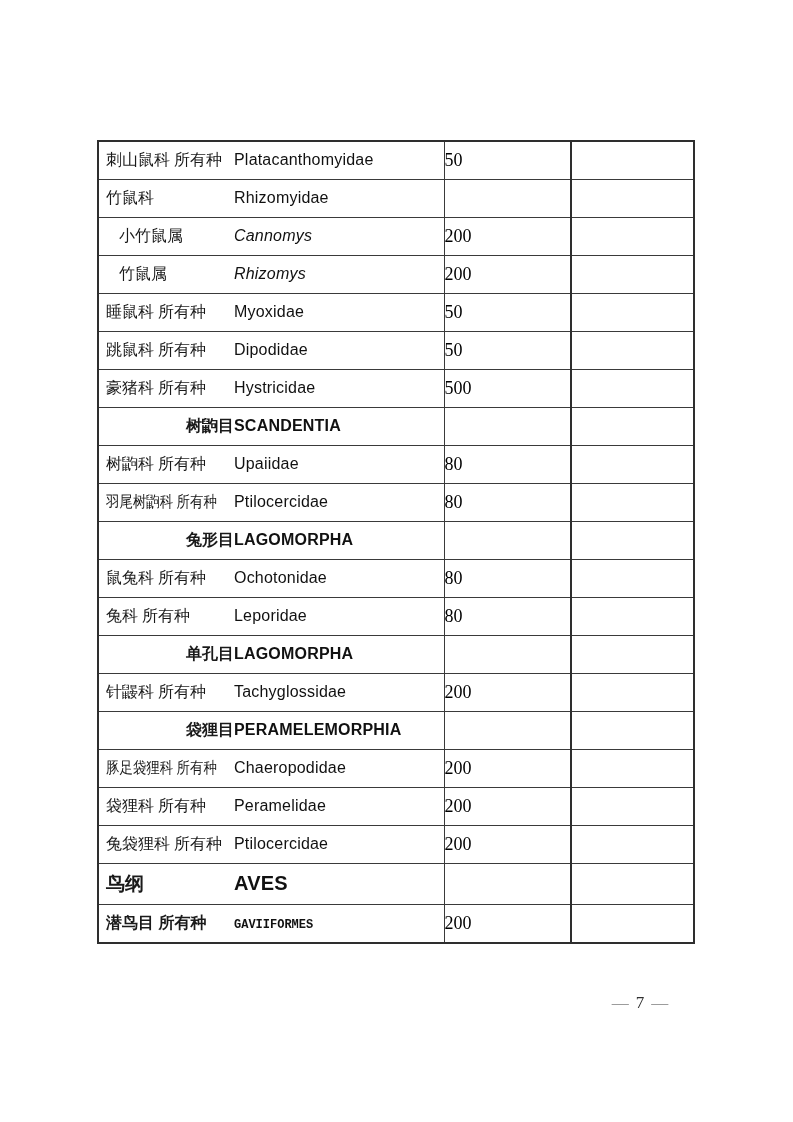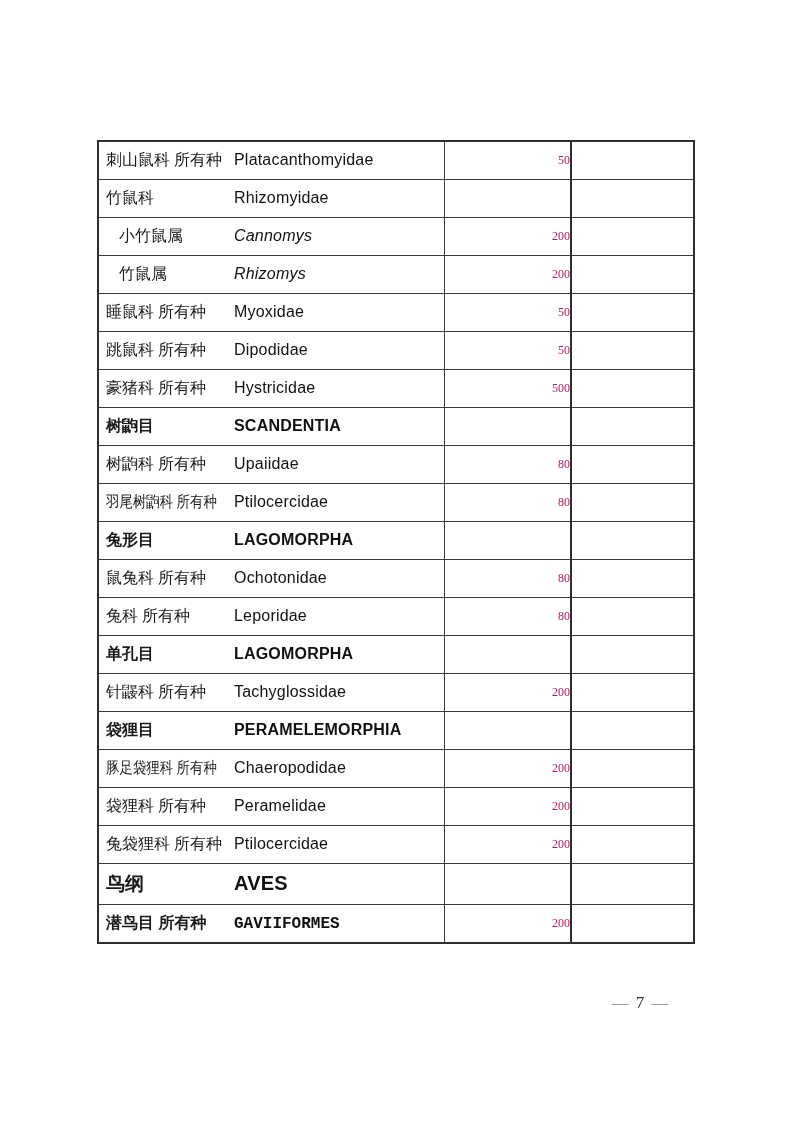--- a/index.html
+++ b/index.html
@@ -57,34 +57,35 @@
     transform-origin: 0 50%;
   }
   .latin {
     font-family: "Liberation Sans", "DejaVu Sans", sans-serif;
     font-size: 16px;
     color: #111111;
     letter-spacing: 0.2px;
     vertical-align: baseline;
   }
   .quota-cell {
-    text-align: right;
-    font-family: "Liberation Serif", "DejaVu Serif", serif;
-    font-size: 12px;
-    color: #be185d;
+    text-align: left;
+    font-family: "Liberation Serif", "DejaVu Serif", serif;
+    font-size: 18px;
+    color: #000000;
     border-right: 2px solid #2e2e2e !important;
   }
 
   
   .style-genus .cn { padding-left: 13px; }
   .style-genus .latin { font-style: italic; }
 
   .style-order .cn {
     font-weight: bold;
     font-family: "Liberation Sans", "DejaVu Sans", sans-serif;
+    text-align: right;
   }
   .style-order .latin { font-weight: bold; }
 
   .style-class td { height: 40px; }
   .style-class .cn {
     font-weight: bold;
     font-size: 19px;
     font-family: "Liberation Sans", "DejaVu Sans", sans-serif;
   }
   .style-class .latin {
@@ -92,21 +93,21 @@
     font-size: 20px;
   }
 
   .style-order-bird .cn {
     font-weight: bold;
     font-family: "Liberation Sans", "DejaVu Sans", sans-serif;
   }
   .style-order-bird .latin {
     font-family: "Liberation Mono", "DejaVu Sans Mono", monospace;
     font-weight: bold;
-    font-size: 16px;
+    font-size: 12px;
     letter-spacing: 0;
   }
 
   
   .footer {
     position: absolute;
     left: 598px;
     top: 993px;
     width: 84px;
     text-align: center;

